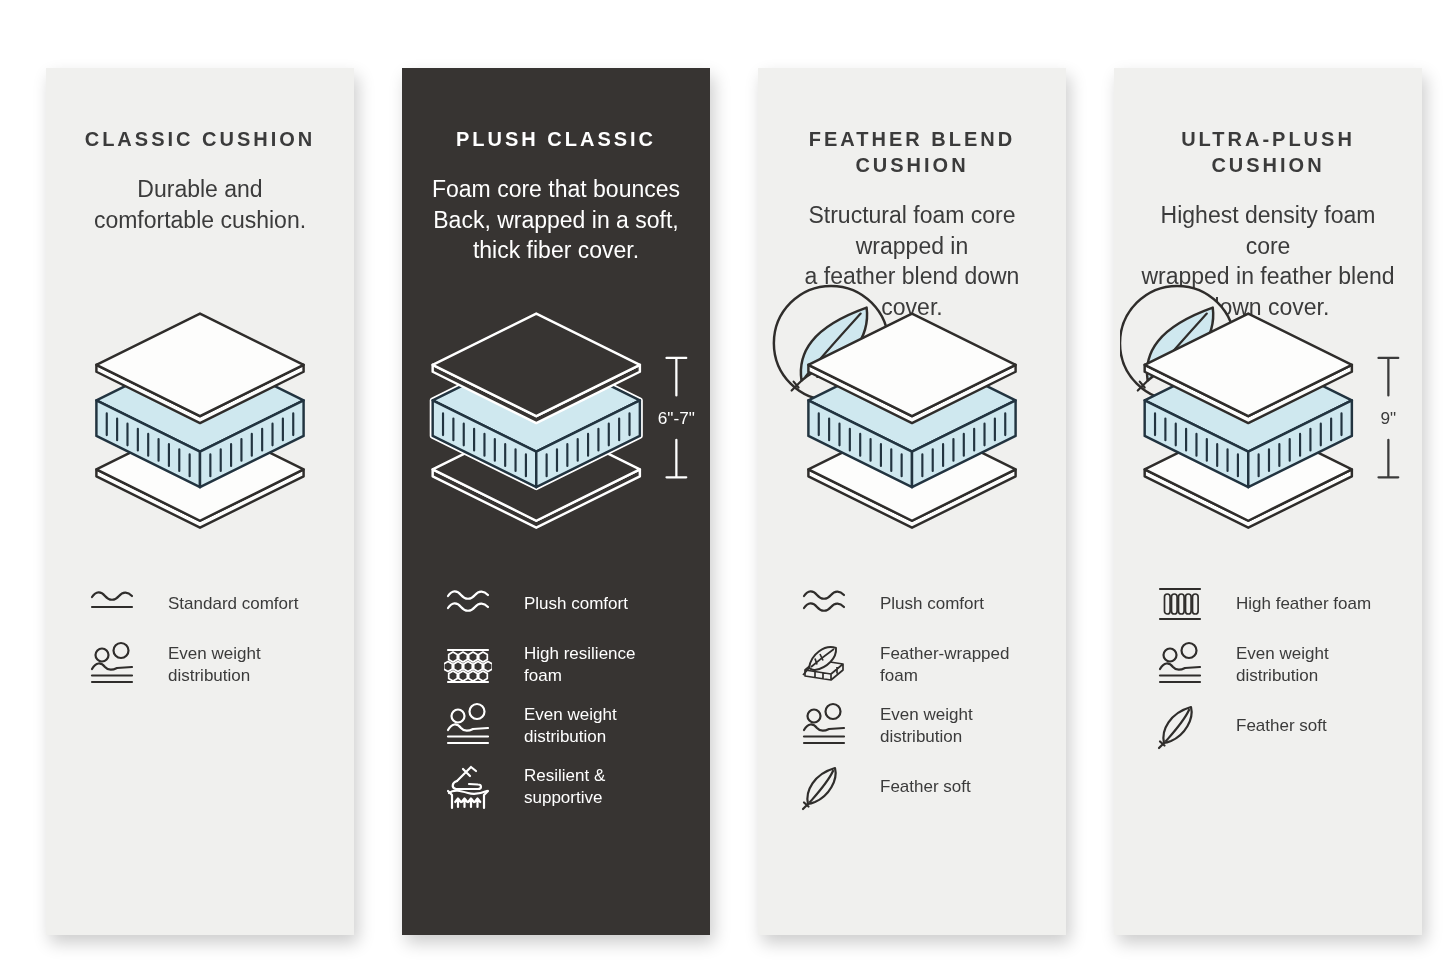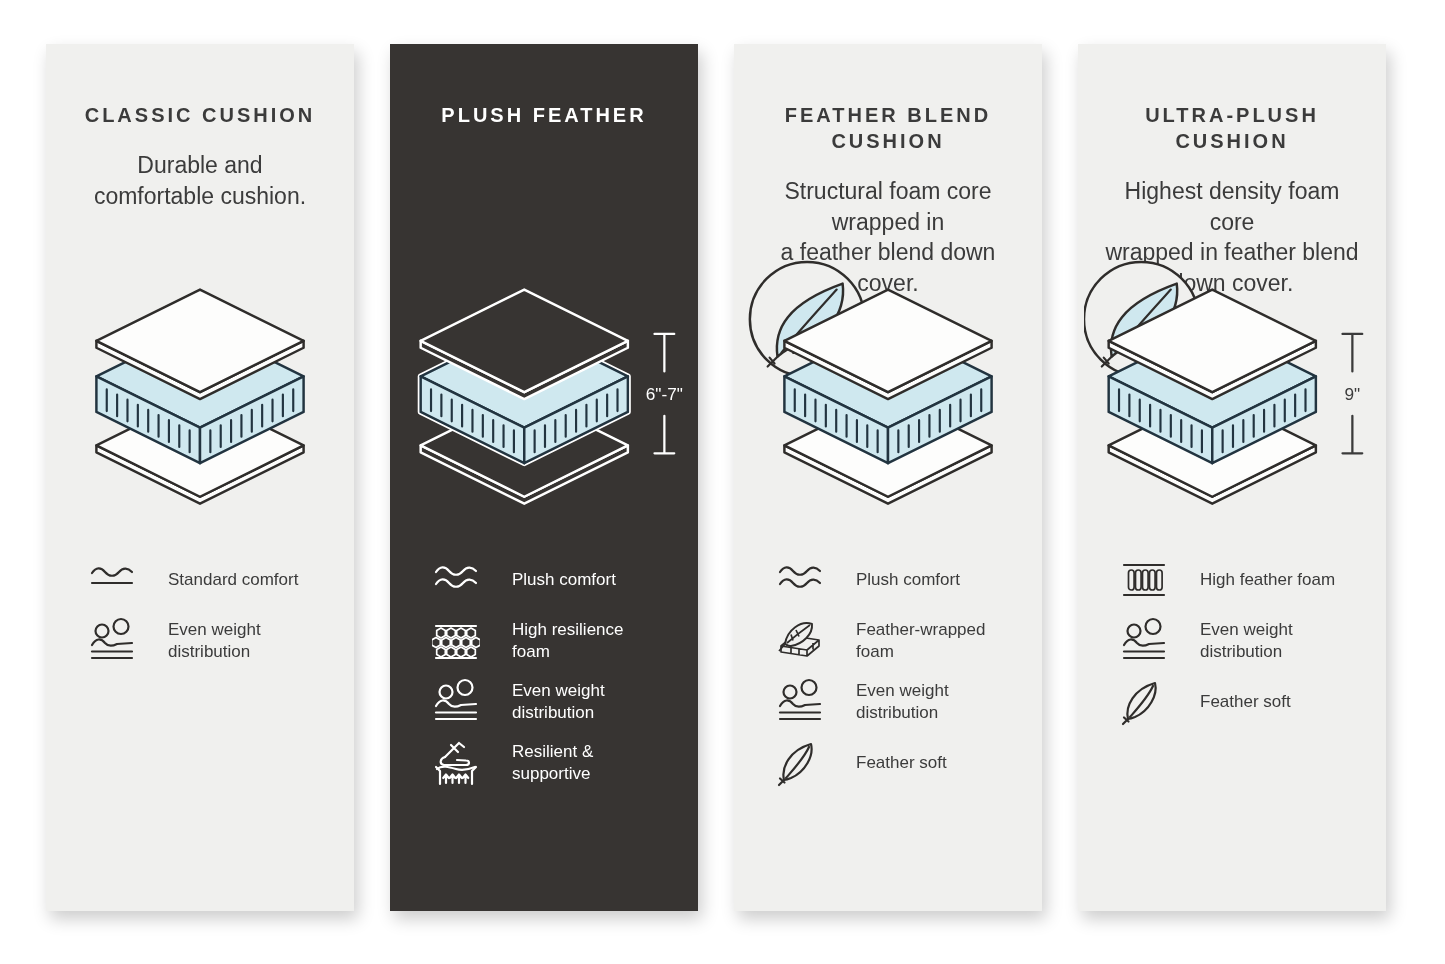--- a/index.html
+++ b/index.html
@@ -4,22 +4,22 @@
 <style>
   html,body{margin:0;padding:0;}
   body{
     background:#ffffff;
     font-family:"Liberation Sans", sans-serif;
     width:1445px;height:964px;
     overflow:hidden;
   }
   .board{
     display:flex;
-    gap:36px;
-    padding:44px 0 0 46px;
+    gap:48px;
+    padding:68px 0 0 46px;
   }
   .panel{
     position:relative;
     width:308px;
     height:867px;
     background:var(--panel-bg);
     box-shadow:4px 8px 16px rgba(0,0,0,0.20);
     box-sizing:border-box;
     padding-top:58px;
     color:var(--text);
@@ -217,21 +217,24 @@
         <svg class="feat-icon">
             <use href="#sym-weight"></use>
           </svg>
         <div class="feat-label">Even weight
 distribution</div>
       </div>
     </div>
   </section>
 
   <section class="panel panel--dark">
-    <h2 class="title">PLUSH FEATHER</h2>
+    <h2 class="title">PLUSH CLASSIC</h2>
+    <p class="desc">Foam core that bounces
+Back, wrapped in a soft,
+thick fiber cover.</p>
     <div class="illu">
       <svg viewBox="0 0 300 260">
         <use href="#sym-cushion" x="10" y="30" width="240" height="225"></use>
         <g>
           <path class="measure-line" d="M262,79 H282 M272,79 V117 M272,162 V200 M262,200 H282"></path>
           <text class="measure-text" x="272" y="146" text-anchor="middle">6"-7"</text>
         </g>
       </svg>
     </div>
     <div class="features">

